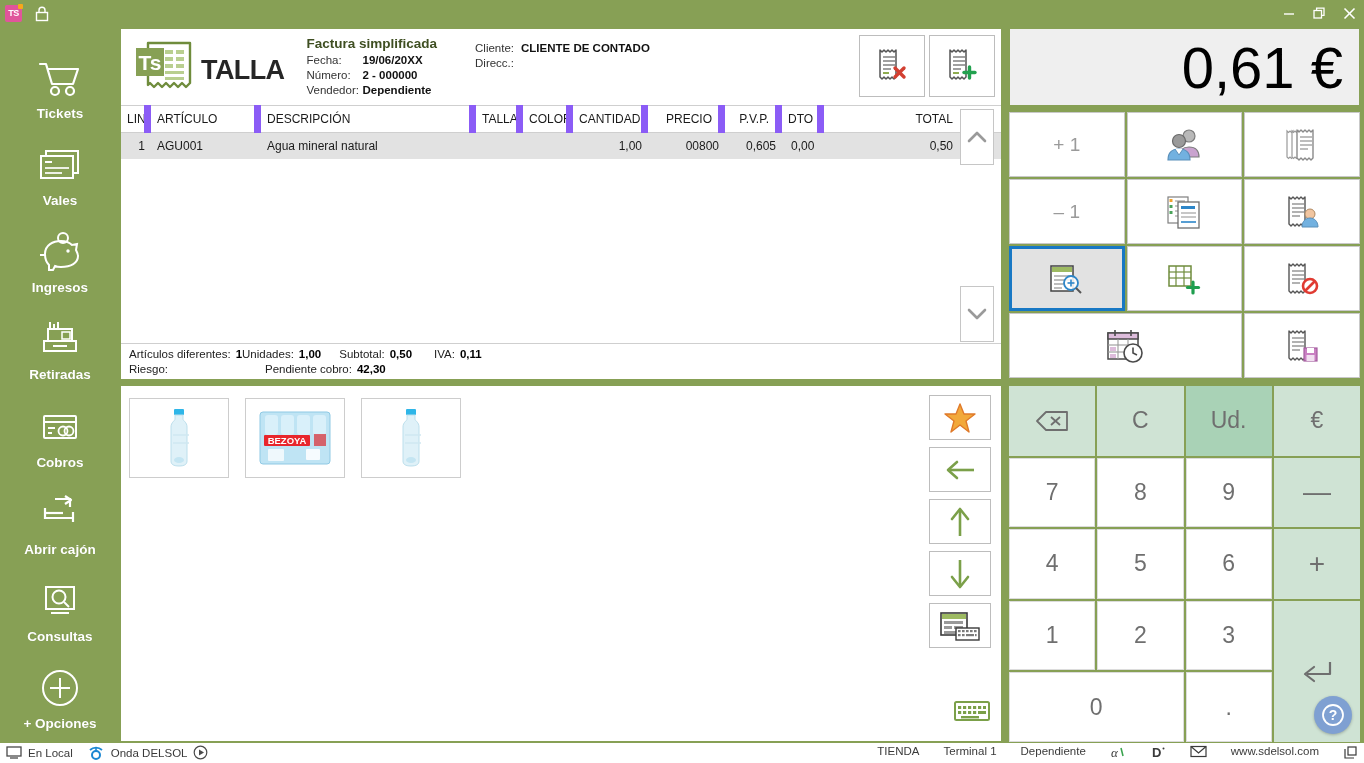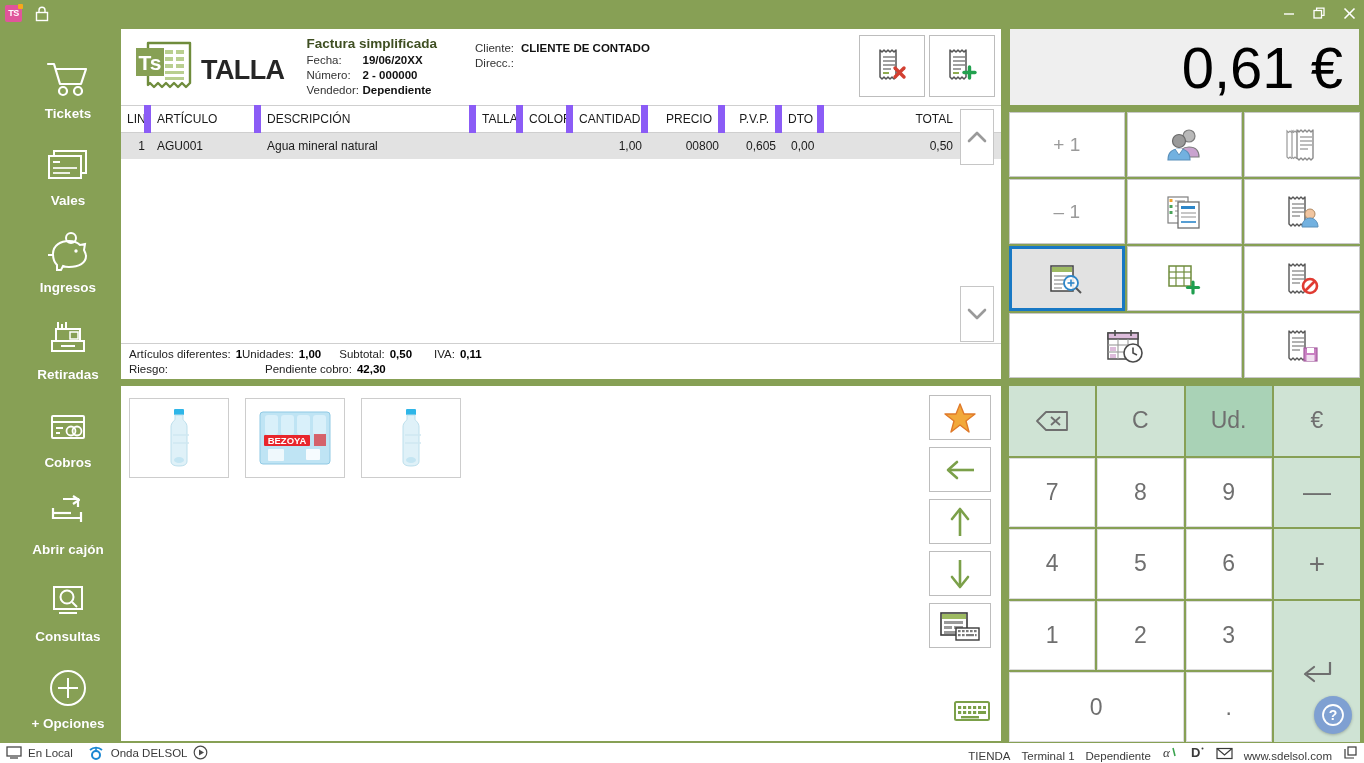--- a/index.html
+++ b/index.html
@@ -29,21 +29,21 @@
   }
   .tb-lock { margin-left: 12px; width: 16px; height: 17px; }
   .tb-spacer { flex: 1; }
   .tb-btn {
     width: 30px; height: 26px; display: flex; align-items: center; justify-content: center;
     color: #ffffff;
   }
 
   
   .sidebar {
-    position: absolute; left: 12px; top: 26px; width: 112px; height: 716px;
+    position: absolute; left: 4px; top: 26px; width: 112px; height: 716px;
     background: #87a055;
     display: flex; flex-direction: column; align-items: center;
     padding-top: 18px;
   }
   .side-item {
     width: 112px; height: 88px;
     display: flex; flex-direction: column; align-items: center; justify-content: center;
     cursor: pointer; color: #ffffff;
   }
   .side-ico { height: 46px; display: flex; align-items: center; justify-content: center; }
@@ -182,21 +182,21 @@
     box-shadow: 0 1px 3px rgba(0,0,0,0.25);
   }
 
   
   .statusbar {
     position: absolute; left: 0; bottom: 0; width: 1364px; height: 21px;
     background: #ffffff; border-top: 1px solid #87a055;
     display: flex; align-items: center; font-size: 11.5px; color: #333;
   }
   .sb-left { display: flex; align-items: center; padding-left: 6px; gap: 6px; }
-  .sb-right { margin-left: auto; display: flex; align-items: flex-end; gap: 11px; padding-right: 6px; }
+  .sb-right { margin-left: auto; display: flex; align-items: flex-start; gap: 24px; padding-right: 6px; }
   .sb-txt { color: #3a3a3a; }
 </style>
 </head>
 <body>
 
 <div id="app">
 
   <div class="titlebar">
     <div class="tb-logo">
       <span>TS</span>

